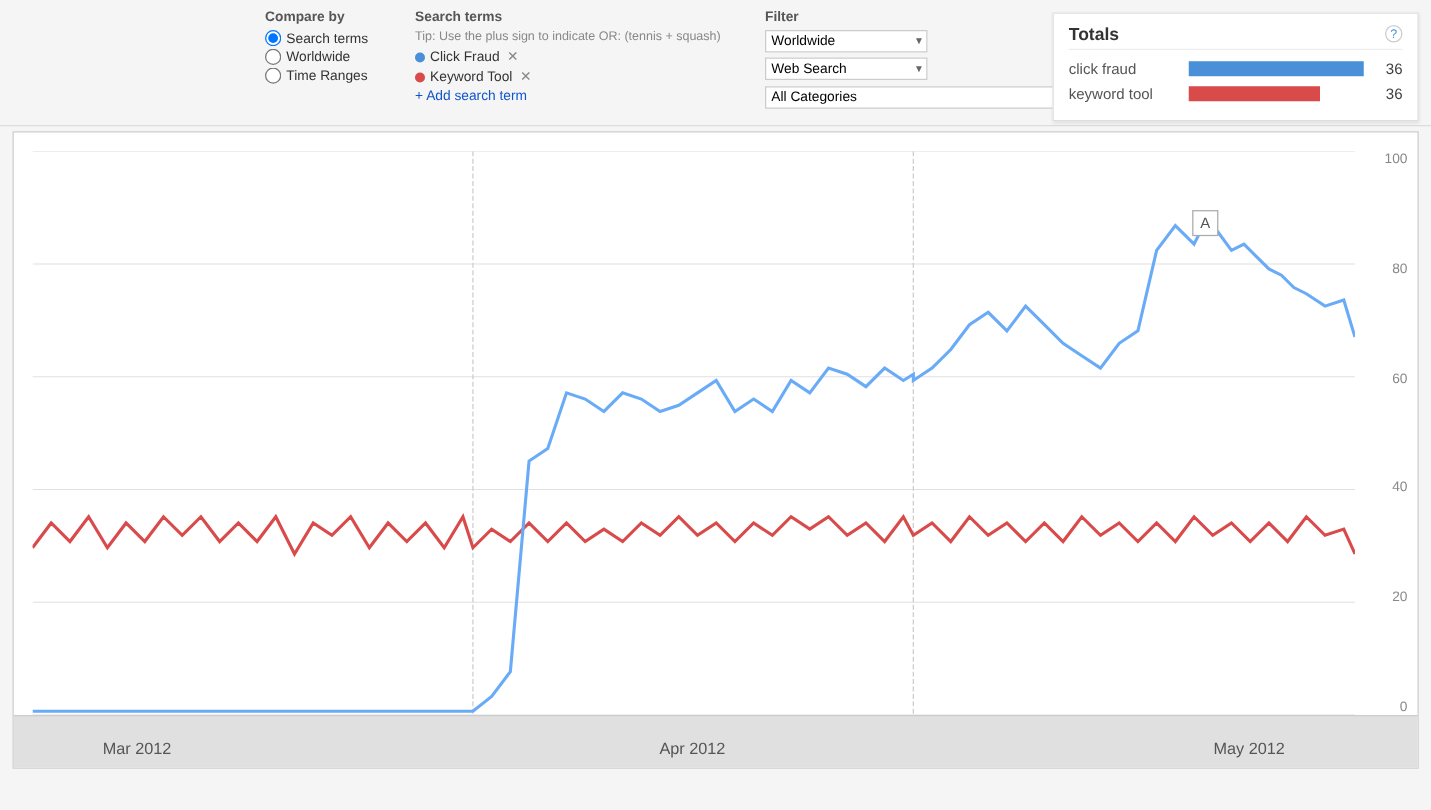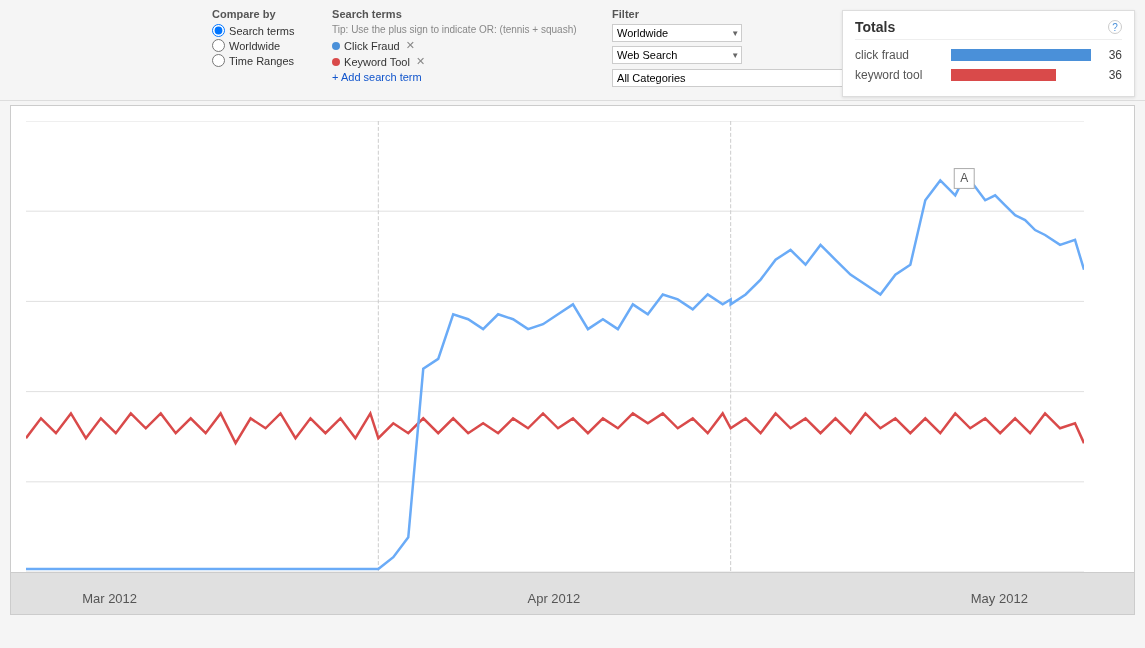--- a/index.html
+++ b/index.html
@@ -203,20 +203,28 @@
 <div class="chart-container">
 
   <div style="position:absolute; bottom:0; left:0; right:0; height:42px; background:#e0e0e0; border-top:1px solid #ccc;"></div>
 
   <div style="position:absolute; bottom:8px; left:15px; right:50px; display:flex; justify-content:space-between; padding: 0 5%;">
     <span style="font-size:13px; color:#555;">Mar 2012</span>
     <span style="font-size:13px; color:#555;">Apr 2012</span>
     <span style="font-size:13px; color:#555;">May 2012</span>
   </div>
 
+  <div style="position:absolute; top:15px; right:8px; bottom:42px; display:flex; flex-direction:column; justify-content:space-between; width:40px; text-align:right;">
+    <span style="font-size:11px; color:#888;">100</span>
+    <span style="font-size:11px; color:#888;">80</span>
+    <span style="font-size:11px; color:#888;">60</span>
+    <span style="font-size:11px; color:#888;">40</span>
+    <span style="font-size:11px; color:#888;">20</span>
+    <span style="font-size:11px; color:#888;">0</span>
+  </div>
 
   <svg style="position:absolute; top:15px; left:15px; right:50px; bottom:42px; width:calc(100% - 65px); height:calc(100% - 57px);" viewBox="0 0 1060 455" preserveAspectRatio="none">
 
     <line x1="0" y1="0" x2="1060" y2="0" stroke="#e0e0e0" stroke-width="1"></line>
     <line x1="0" y1="91" x2="1060" y2="91" stroke="#e0e0e0" stroke-width="1"></line>
     <line x1="0" y1="182" x2="1060" y2="182" stroke="#e0e0e0" stroke-width="1"></line>
     <line x1="0" y1="273" x2="1060" y2="273" stroke="#e0e0e0" stroke-width="1"></line>
     <line x1="0" y1="364" x2="1060" y2="364" stroke="#e0e0e0" stroke-width="1"></line>
     <line x1="0" y1="455" x2="1060" y2="455" stroke="#e0e0e0" stroke-width="1"></line>
 

